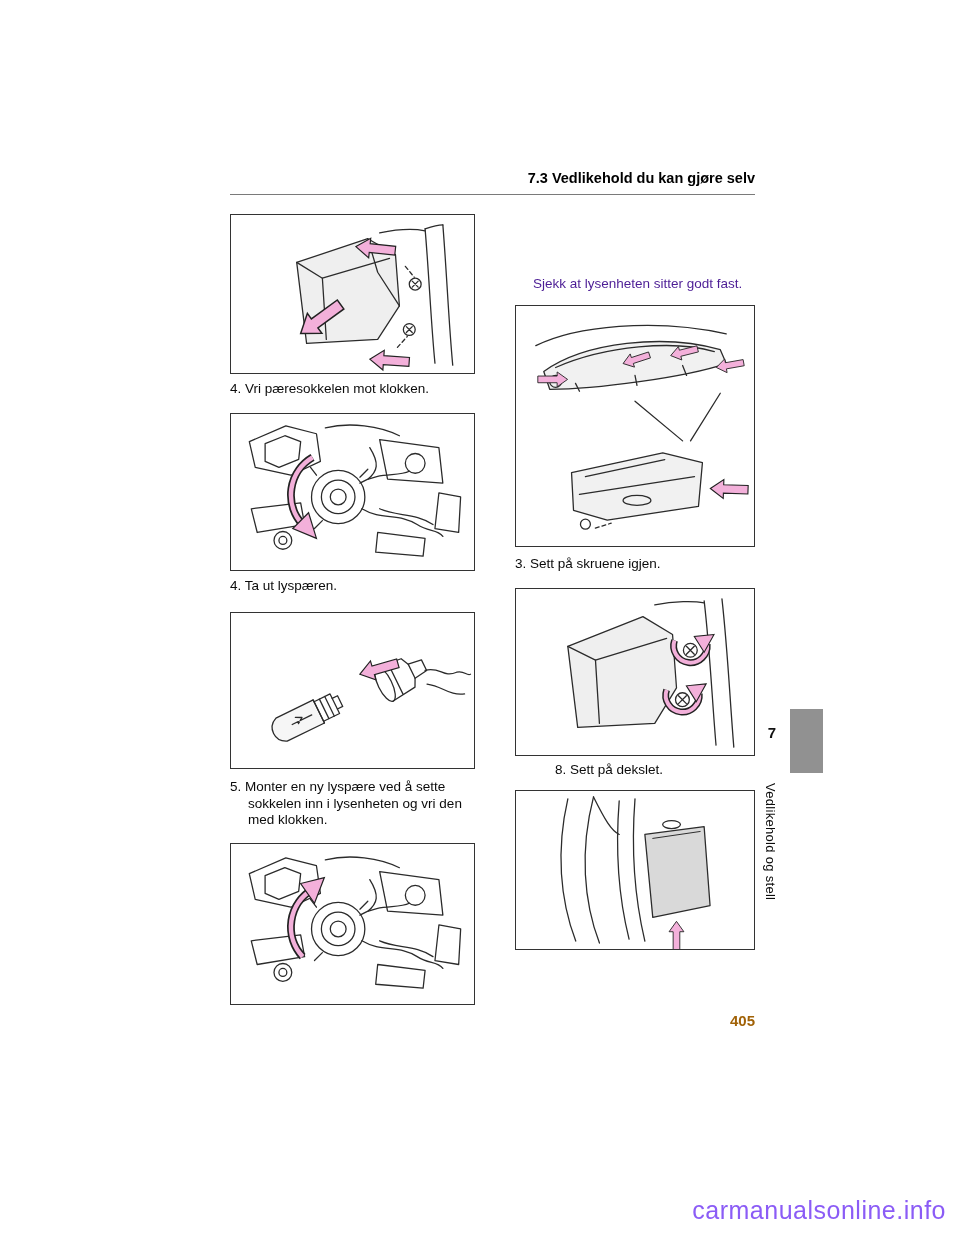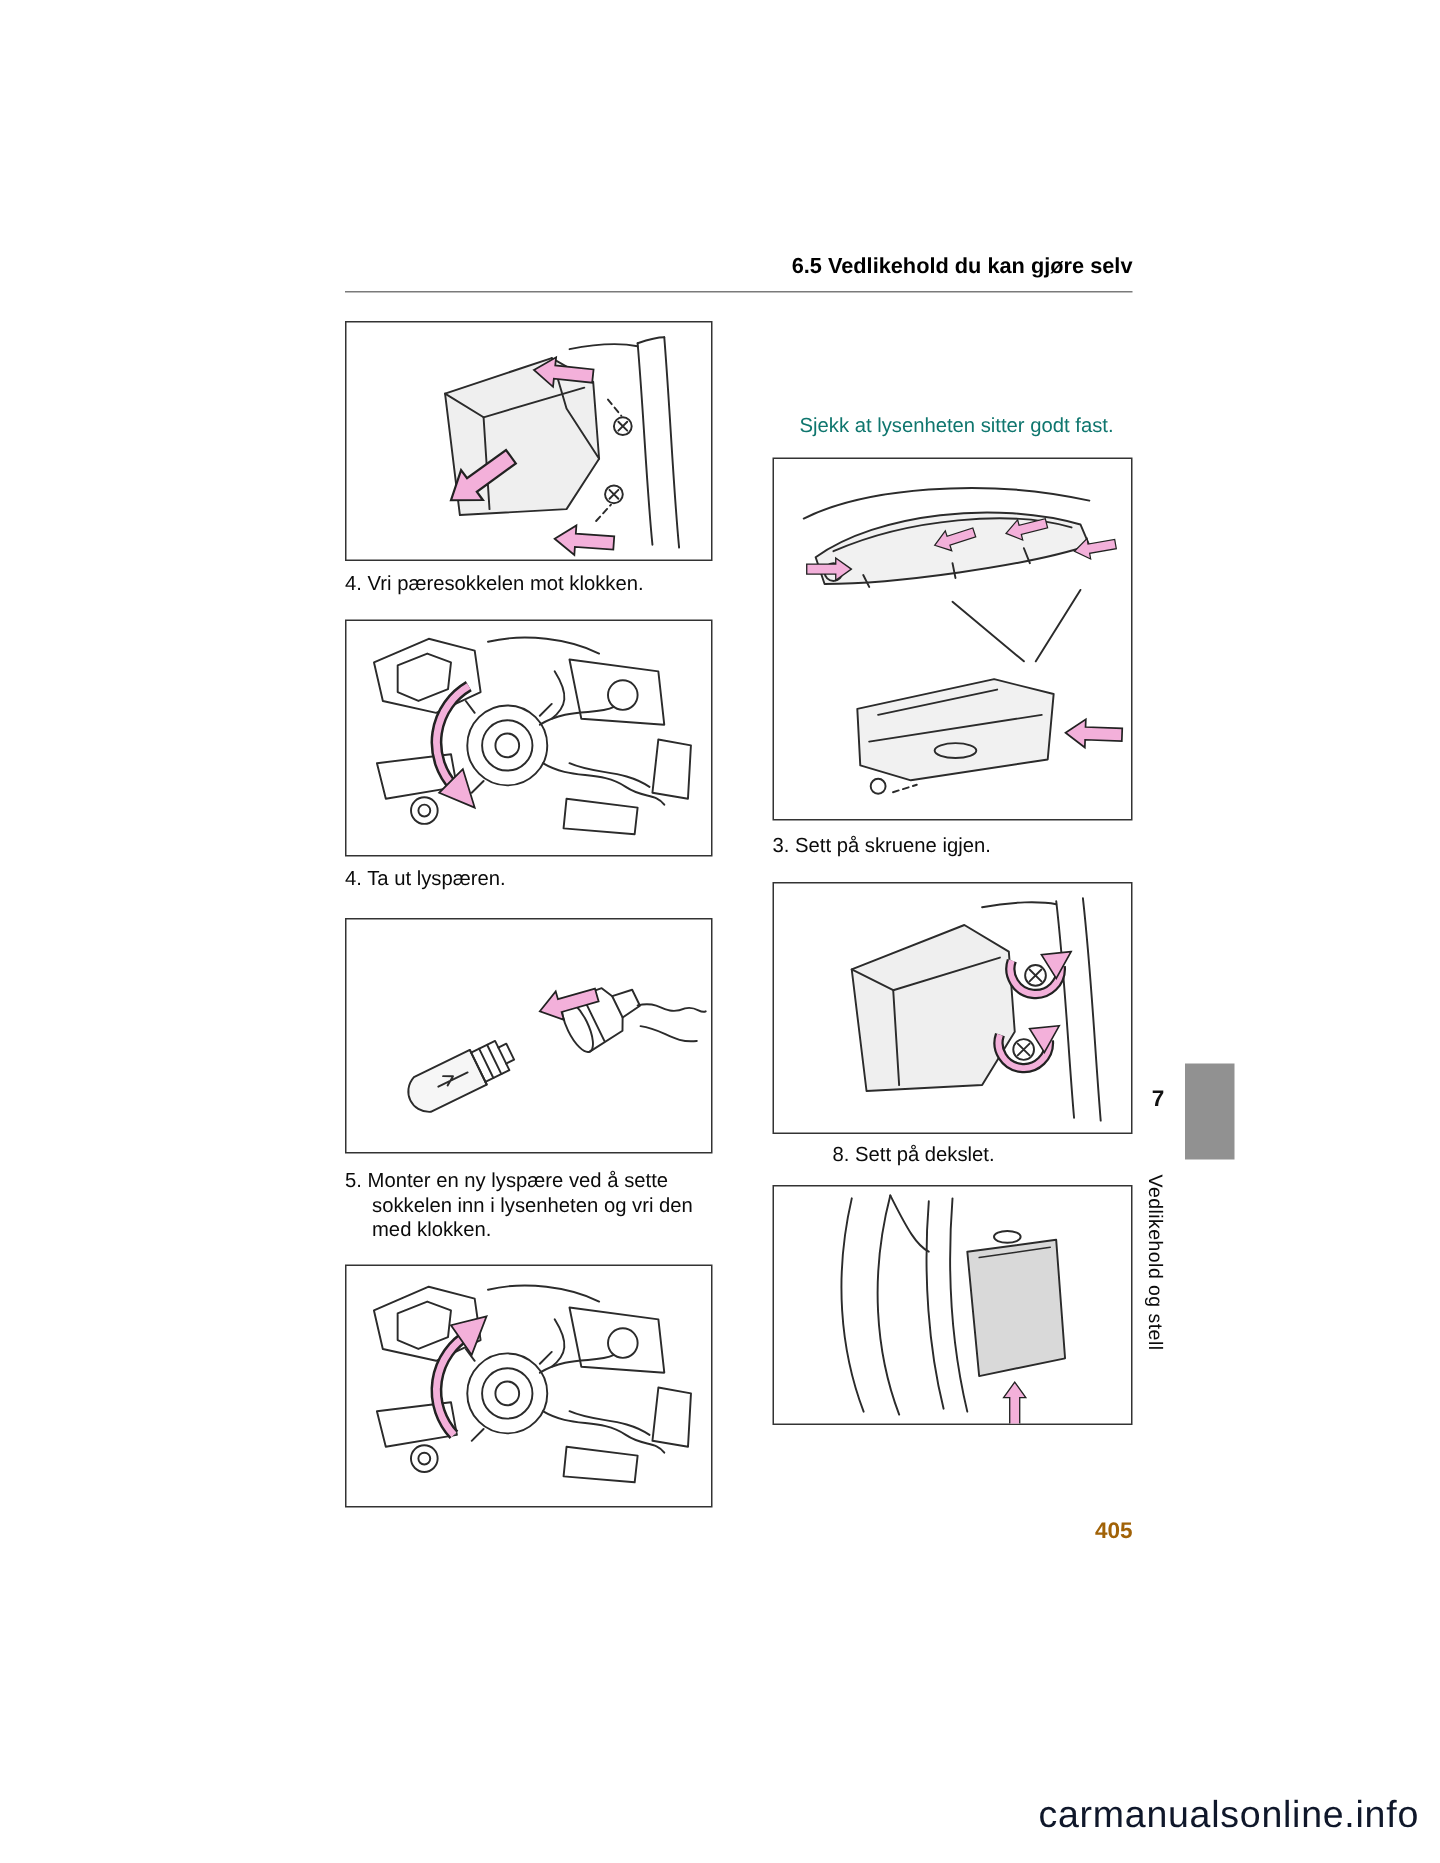--- a/index.html
+++ b/index.html
@@ -22,21 +22,21 @@
   .figure{
     position:absolute;background:#fff;border:1px solid #333;
     box-sizing:border-box;
   }
   .figure svg{display:block;width:100%;height:100%;}
   .step{
     position:absolute;font-size:13.5px;line-height:16.5px;color:#0b0b0b;
     padding-left:18px;text-indent:-18px;
   }
   .note{
-    position:absolute;font-size:13.5px;line-height:16.5px;color:#0f766e;
+    position:absolute;font-size:13.5px;line-height:16.5px;color:#4c1d95;
     padding-left:18px;
   }
   .chapter-tab{
     position:absolute;left:790px;top:709px;width:33px;height:64px;
     background:#919191;
   }
   .chapter-num{
     position:absolute;left:758px;top:724px;width:28px;text-align:center;
     font-weight:bold;font-size:15px;color:#111;
   }
@@ -44,31 +44,31 @@
     position:absolute;left:763px;top:783px;height:140px;
     writing-mode:vertical-rl;
     font-size:13px;letter-spacing:0.3px;color:#0b0b0b;
   }
   .page-num{
     position:absolute;left:600px;top:1012px;width:155px;text-align:right;
     font-weight:bold;font-size:15px;color:#a16207;
   }
   .watermark{
     position:absolute;right:14px;top:1196px;
-    font-size:25px;color:#0f172a;letter-spacing:0.5px;
+    font-size:25px;color:#8b5cf6;letter-spacing:0.5px;
   }
   .lineart{stroke:#2b2b2b;fill:none;stroke-width:1.3;stroke-linecap:round;stroke-linejoin:round;}
   .pinkarrow{fill:#f3b0da;stroke:#222;stroke-width:1.2;}
 </style>
 </head>
 <body>
 
 <div id="page">
 
-  <div class="header-line">6.5  Vedlikehold du kan gjøre selv</div>
+  <div class="header-line">7.3  Vedlikehold du kan gjøre selv</div>
   <div class="header-rule"></div>
 
   <div class="figure" style="left:230px;top:214px;width:245px;height:160px;">
     <svg viewBox="0 0 245 160">
       <g class="lineart">
         <path d="M196,14 C200,60 202,110 206,150"></path>
         <path d="M214,10 C218,60 220,110 224,152"></path>
         <path d="M196,14 C202,12 210,10 214,10"></path>
         <path d="M150,18 C170,14 186,14 196,16"></path>
         <path d="M66,48 L138,24 L166,40 L170,92 L148,126 L76,130 Z" fill="#efefef"></path>

